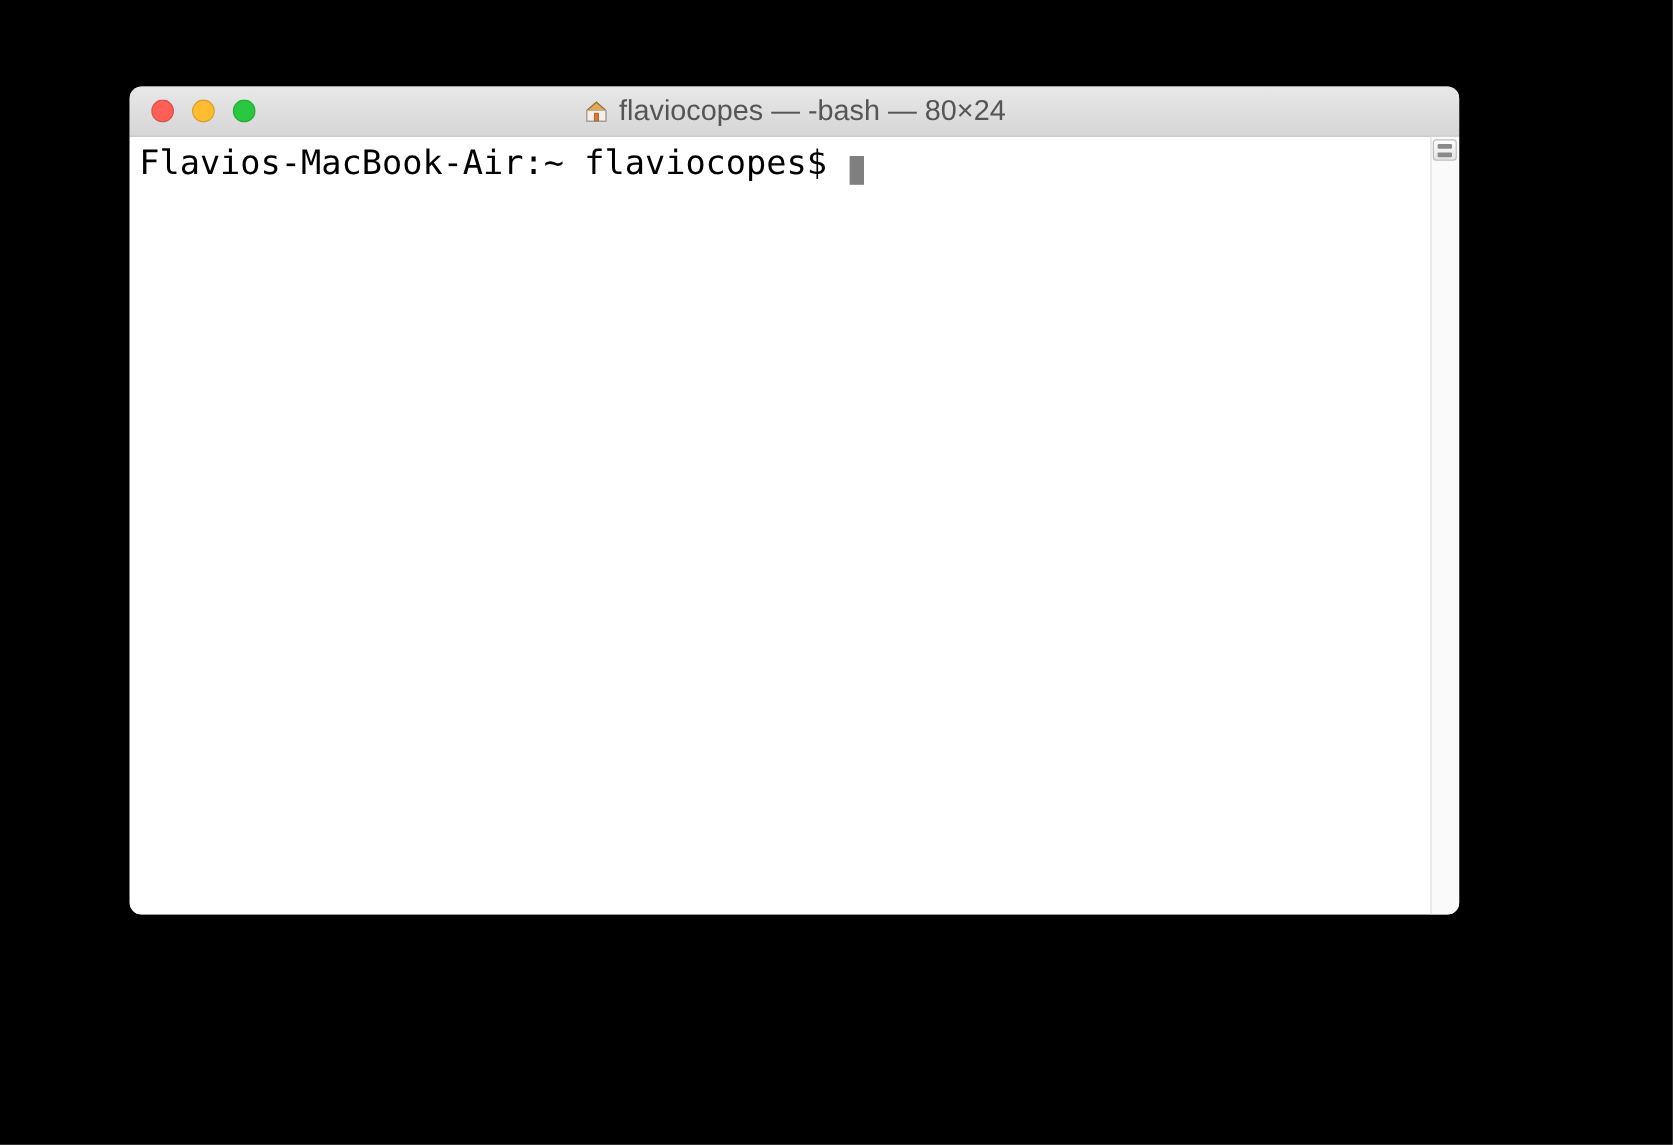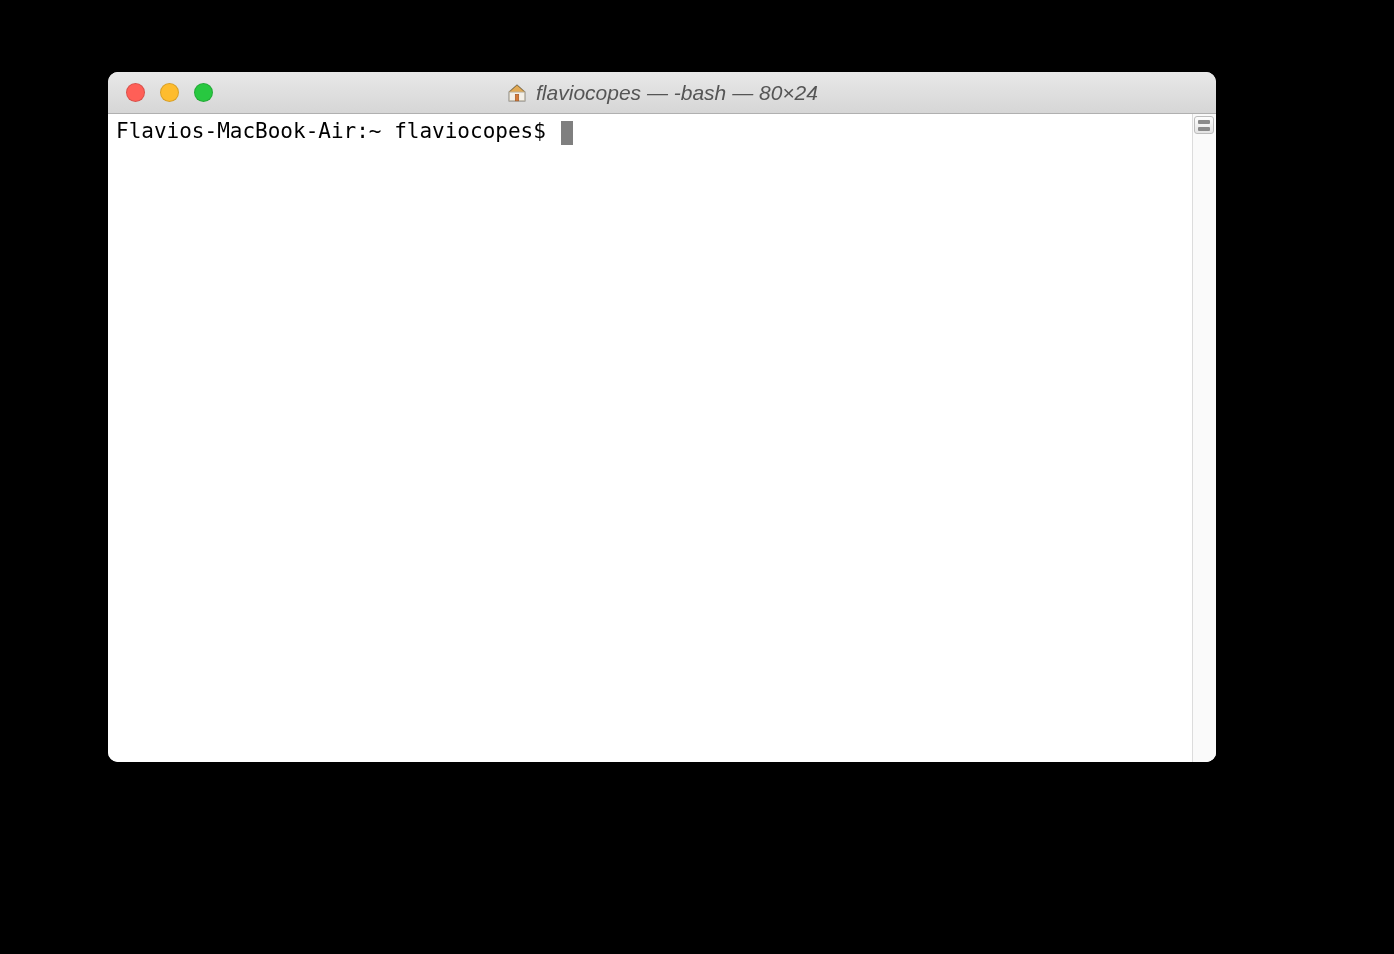--- a/index.html
+++ b/index.html
@@ -60,22 +60,21 @@
     .title-content {
       position: absolute;
       left: 0;
       right: 0;
       display: flex;
       justify-content: center;
       align-items: center;
       gap: 8px;
       pointer-events: none;
       color: #555555;
-      font-size: 21px;
-      font-style: italic;
+      font-size: 24px;
     }
     .home-icon {
       width: 22px;
       height: 22px;
       display: inline-flex;
       align-items: center;
       justify-content: center;
     }
     .title-text {
       white-space: nowrap;
@@ -83,21 +82,21 @@
     .terminal-body {
       flex: 1;
       display: flex;
       background: #ffffff;
       position: relative;
     }
     .terminal-content {
       flex: 1;
       padding: 4px 8px;
       font-family: "SF Mono", "Menlo", "Monaco", "Consolas", monospace;
-      font-size: 21px;
+      font-size: 28px;
       line-height: 1.25;
       color: #000000;
       white-space: pre;
     }
     .prompt-line {
       display: inline;
     }
     .cursor-block {
       display: inline-block;
       width: 12px;

